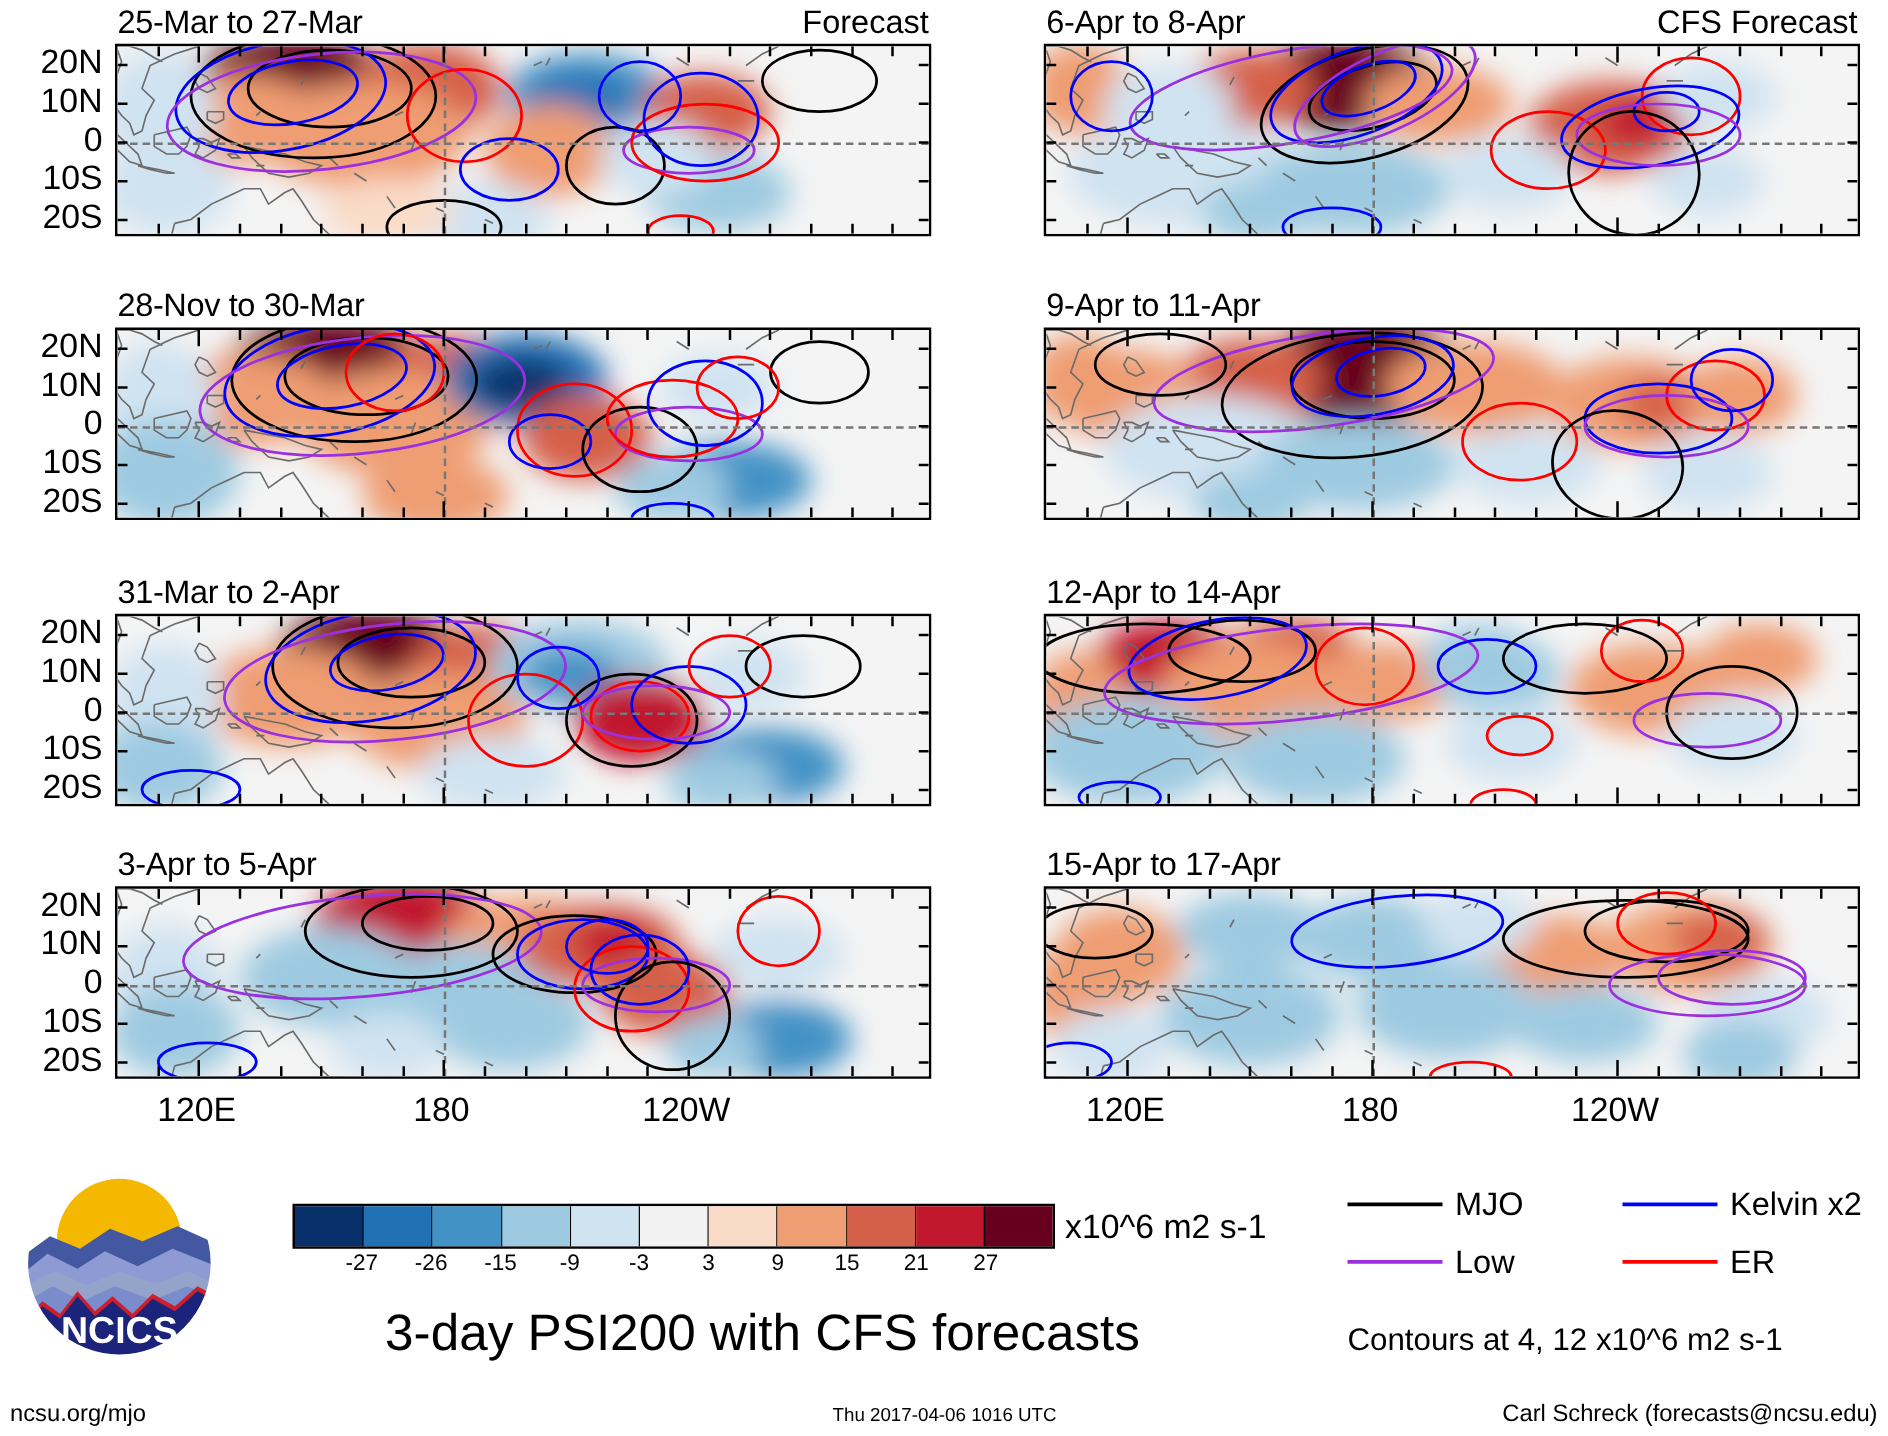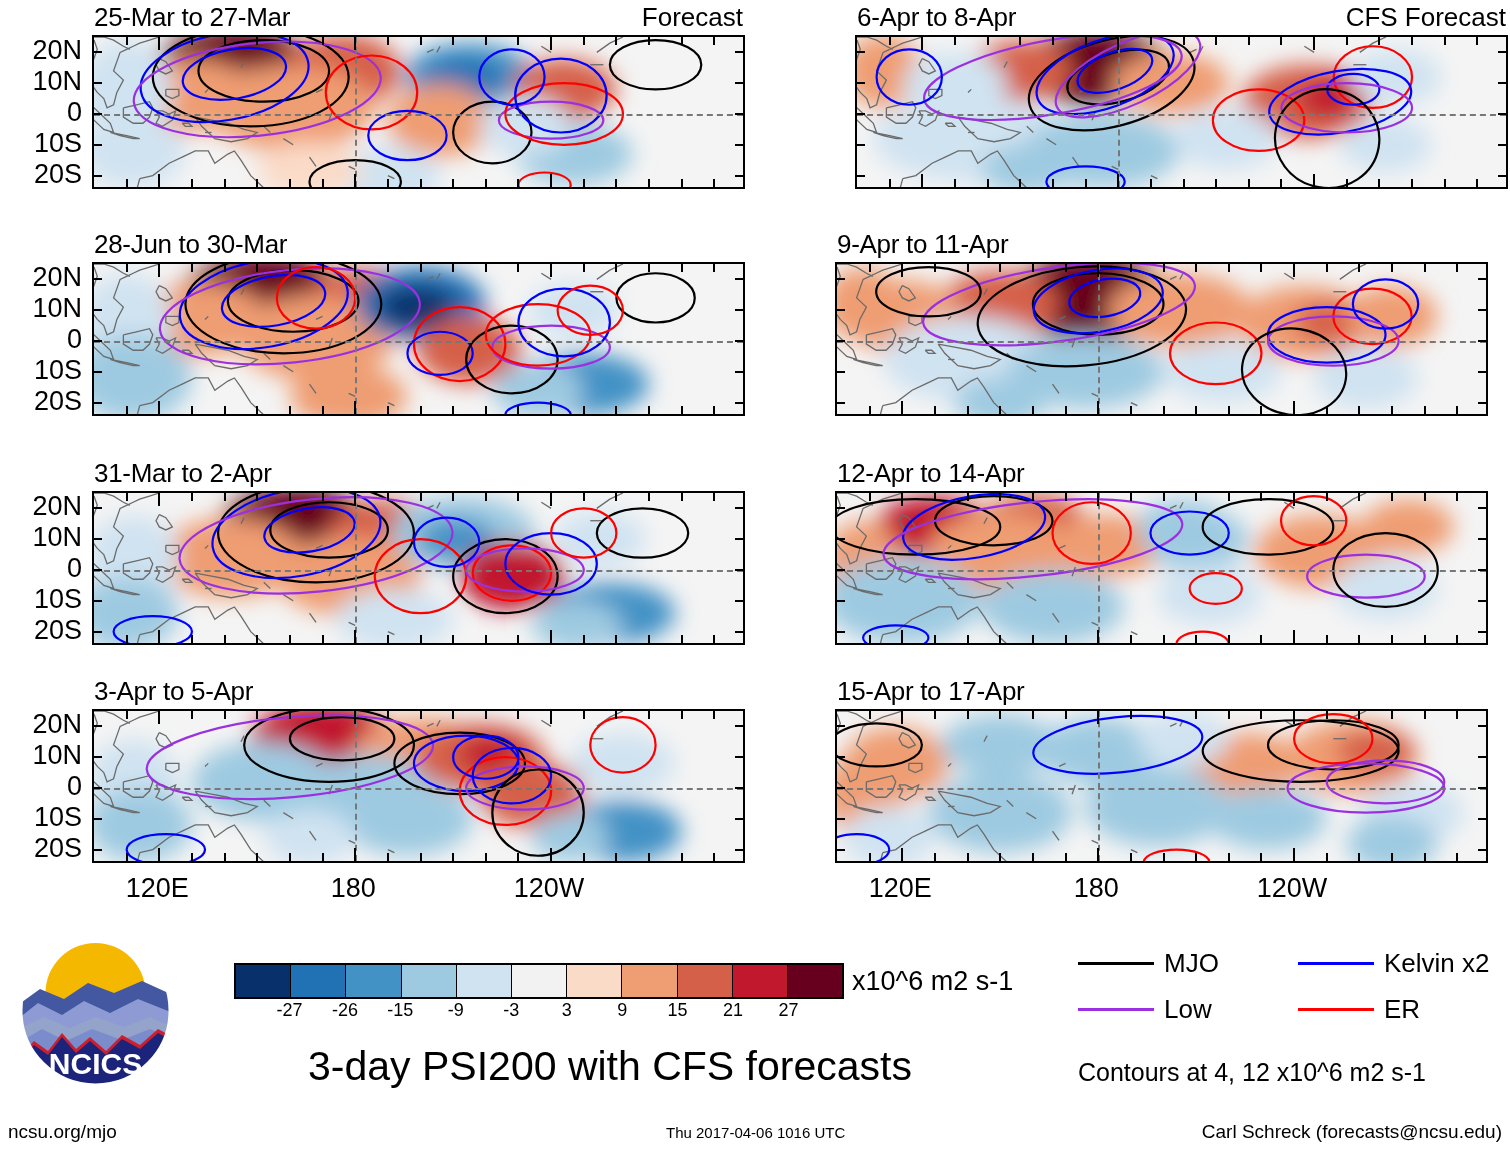--- a/index.html
+++ b/index.html
@@ -191,21 +191,21 @@
         <div class="tick tick-r" style="top: 137.6px;"></div>
       </div>
     </div>
     <div class="ylabels" style="left: 4px; top: 35px; height: 154px;">
       <div class="ylab" style="top: 15.4px;">20N</div>
       <div class="ylab" style="top: 46.2px;">10N</div>
       <div class="ylab" style="top: 77px;">0</div>
       <div class="ylab" style="top: 107.8px;">10S</div>
       <div class="ylab" style="top: 138.6px;">20S</div>
     </div>
-    <div class="panel" style="left: 835px; top: 5px; width: 653px; height: 184px; margin-left: 20px;">
+    <div class="panel" style="left: 835px; top: 5px; width: 653px; height: 184px;">
       <div class="panel-title">6-Apr to 8-Apr</div>
       <div class="panel-corner">CFS Forecast</div>
       <div class="plotbox" style="width: 653px; height: 154px;">
         <svg width="653" height="154" viewBox="0 0 653 154">
           <defs>
             <filter id="blur1" x="-30%" y="-30%" width="160%" height="160%">
               <feGaussianBlur stdDeviation="11"></feGaussianBlur>
             </filter>
           </defs>
           <rect width="653" height="154" fill="#f4f4f4"></rect>
@@ -319,21 +319,21 @@
         <div class="tick tick-r" style="top: 45.2px;"></div>
         <div class="tick tick-l" style="top: 76px;"></div>
         <div class="tick tick-r" style="top: 76px;"></div>
         <div class="tick tick-l" style="top: 106.8px;"></div>
         <div class="tick tick-r" style="top: 106.8px;"></div>
         <div class="tick tick-l" style="top: 137.6px;"></div>
         <div class="tick tick-r" style="top: 137.6px;"></div>
       </div>
     </div>
     <div class="panel" style="left: 92px; top: 232px; width: 653px; height: 184px;">
-      <div class="panel-title">28-Jun to 30-Mar</div>
+      <div class="panel-title">28-Nov to 30-Mar</div>
       <div class="plotbox" style="width: 653px; height: 154px;">
         <svg width="653" height="154" viewBox="0 0 653 154">
           <defs>
             <filter id="blur2" x="-30%" y="-30%" width="160%" height="160%">
               <feGaussianBlur stdDeviation="11"></feGaussianBlur>
             </filter>
           </defs>
           <rect width="653" height="154" fill="#f4f4f4"></rect>
           <g filter="url(#blur2)">
             <ellipse cx="169.78" cy="33.88" rx="84.89" ry="43.120000000000005" fill="#67001f"></ellipse>

